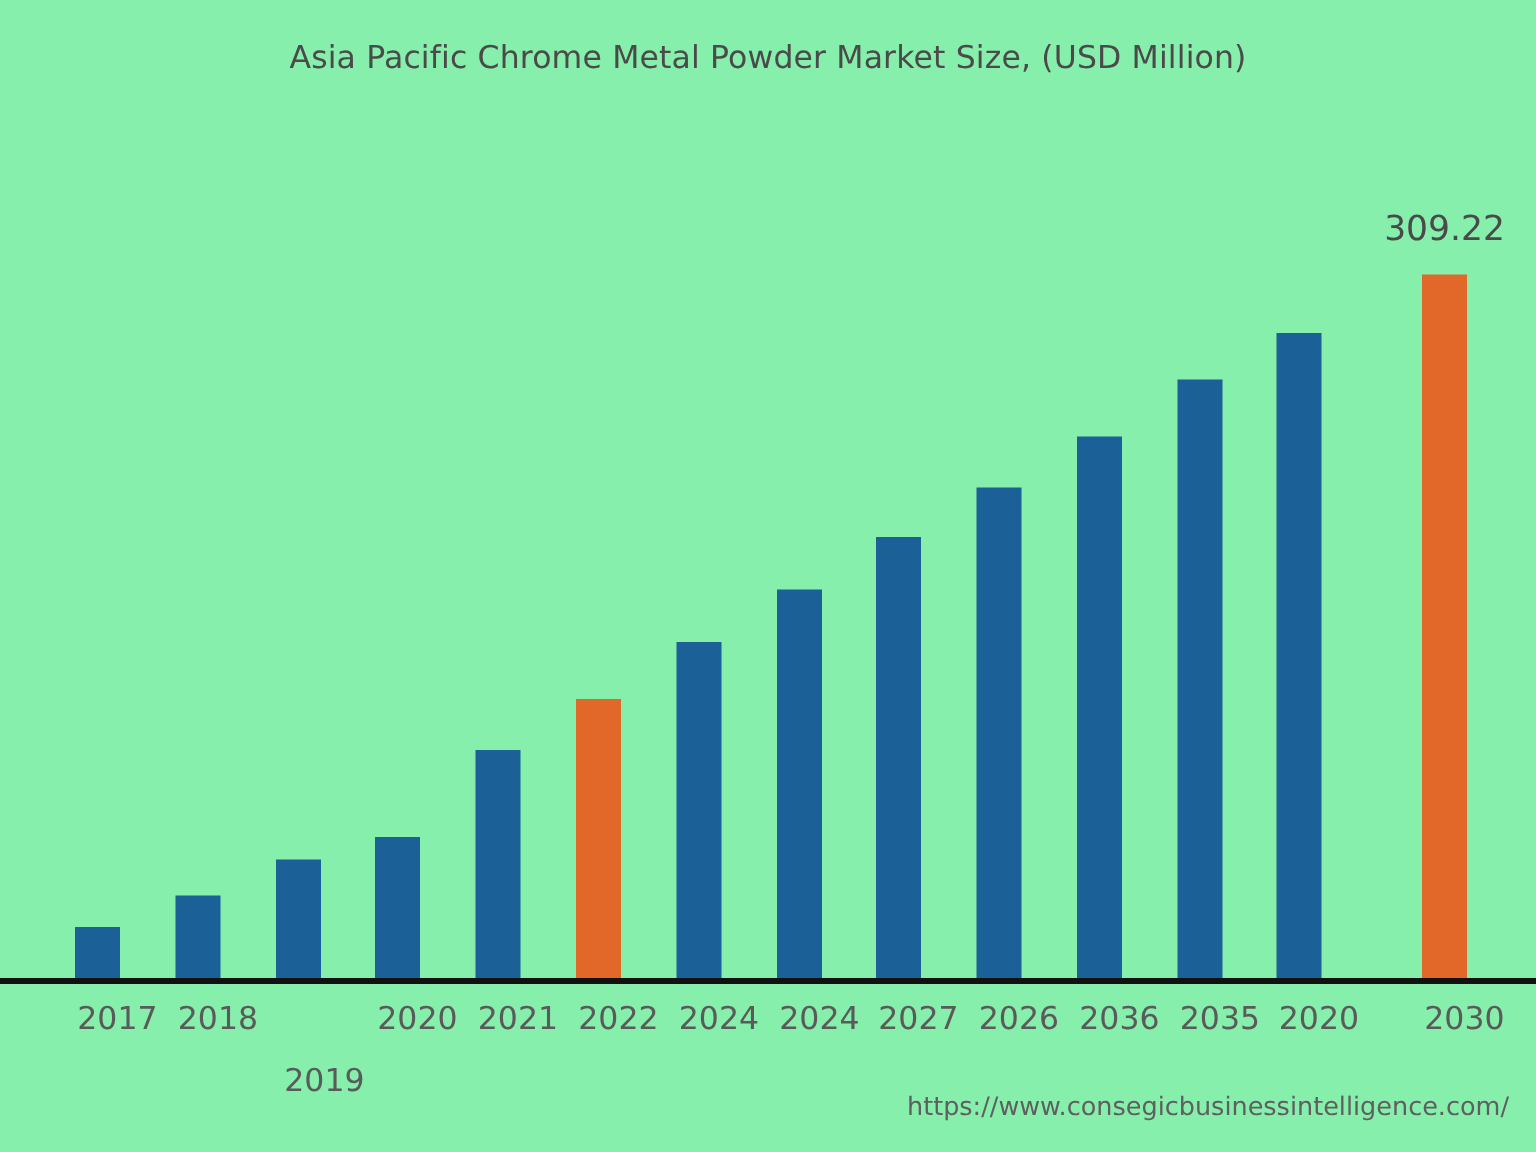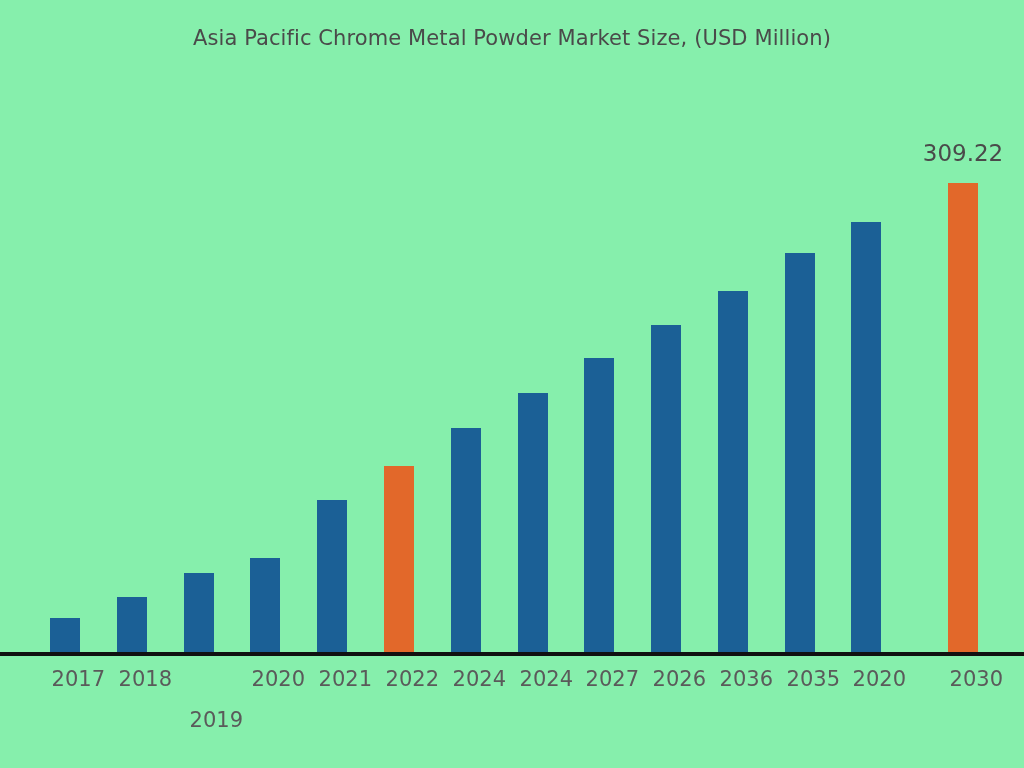--- a/index.html
+++ b/index.html
@@ -128,14 +128,15 @@
       <div class="tick-label" style="left: 426px;">2024</div>
       <div class="tick-label" style="left: 493px;">2024</div>
       <div class="tick-label" style="left: 559px;">2027</div>
       <div class="tick-label" style="left: 626px;">2026</div>
       <div class="tick-label" style="left: 693px;">2036</div>
       <div class="tick-label" style="left: 760px;">2035</div>
       <div class="tick-label" style="left: 826px;">2020</div>
       <div class="tick-label" style="left: 923px;">2030</div>
     </div>
 
+  <div id="source-url">https://www.consegicbusinessintelligence.com/</div>
 
 </div>
 
 </body></html>

